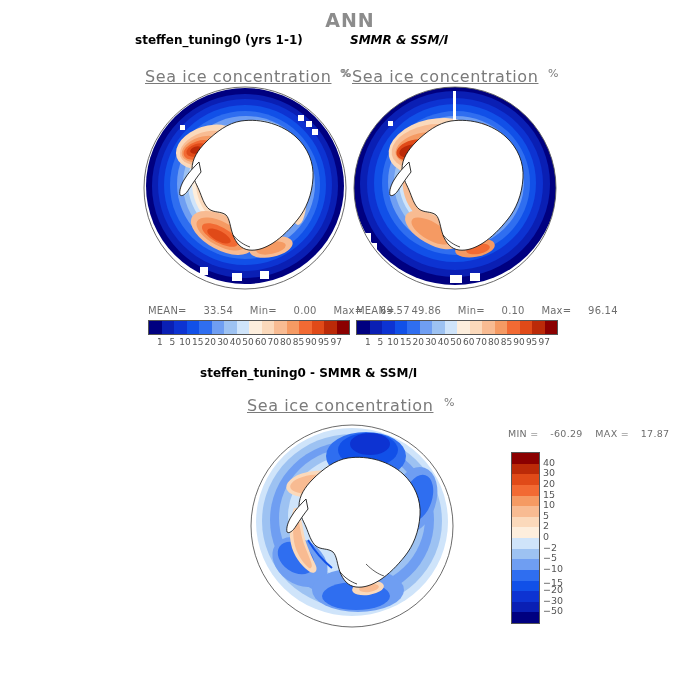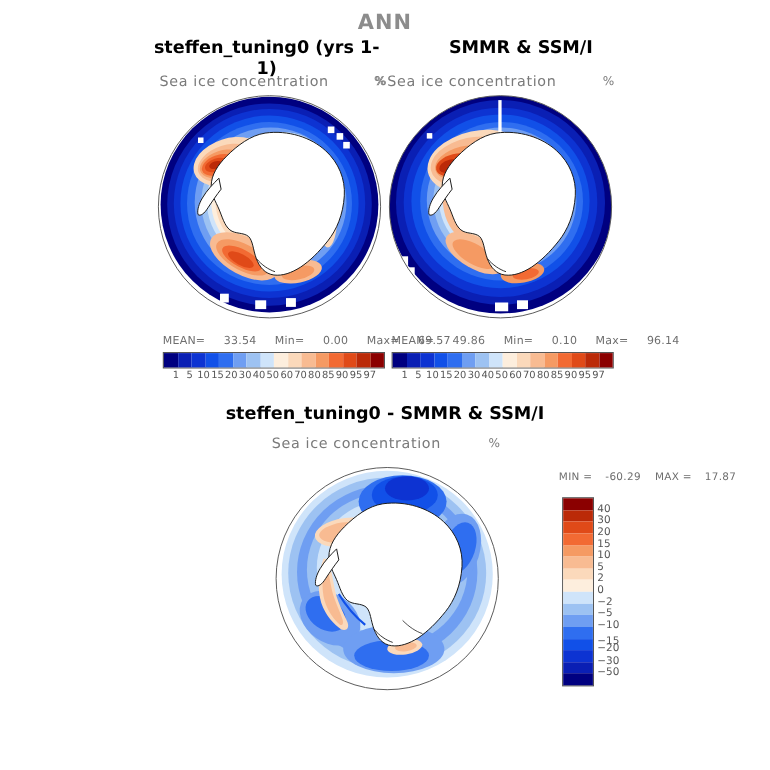--- a/index.html
+++ b/index.html
@@ -1,22 +1,22 @@
 <!DOCTYPE html>
 <html><head>
 <meta charset="utf-8">
 <style>
   html,body{margin:0;padding:0;background:#ffffff;}
   body{width:700px;height:700px;position:relative;overflow:hidden;
        font-family:"DejaVu Sans", sans-serif;color:#000;}
   .abs{position:absolute;}
   #season-title{left:0;top:9px;width:700px;text-align:center;
        font-size:19px;color:#8c8c8c;letter-spacing:1px;font-weight:700;}
-  .panel-title{font-size:16px;font-weight:bold;text-align:center;color:#000;}
-  .var-label{font-size:13px;color:#7a7a7a;letter-spacing:.6px;white-space:nowrap;}
+  .panel-title{font-size:12px;font-weight:bold;text-align:left;color:#000;}
+  .var-label{font-size:16px;color:#7a7a7a;letter-spacing:.6px;white-space:nowrap;text-decoration:underline;}
   .unit-label{font-size:11px;color:#7a7a7a;}
   .stat-row{font-size:10px;color:#6e6e6e;white-space:nowrap;letter-spacing:.2px;}
   .minmax-row{font-size:9.5px;color:#6e6e6e;white-space:nowrap;letter-spacing:.3px;}
   .cbar-h{display:flex;height:13px;border:1px solid #555;box-sizing:content-box;}
   .cbar-h div{flex:1 1 0;height:100%;}
   .ticks-h{display:flex;font-size:9px;color:#555;}
   .ticks-h span{flex:1 1 0;text-align:center;}
   .cbar-v{width:27px;border:1px solid #555;}
   .cbar-v div{width:100%;}
   .vlabels{font-size:9.5px;color:#555;line-height:1;}
@@ -93,21 +93,21 @@
 
       <path d="M59,77 C54,82 48,88 44,95 C41,100 39,106 40,110
                C42,112 46,109 49,104 C53,98 57,92 61,87 Z" fill="#ffffff" stroke="#1a1a1a" stroke-width="0.9"></path>
 
       <path d="M93,150 C98,156 104,160 110,162" fill="none" stroke="#1a1a1a" stroke-width="0.8"></path>
     </g>
     <circle cx="105" cy="103" r="101" fill="none" stroke="#5a5a5a" stroke-width="0.9"></circle>
   </svg>
 </div>
 
-<div class="abs" style="left:366px;top:33px;width:215px;">
+<div class="abs" style="left:350px;top:33px;width:215px;font-style:italic;">
   <div class="panel-title">SMMR &amp; SSM/I</div>
 </div>
 <div class="abs unit-label" style="left:341px;top:67px;">%</div>
 <div class="abs var-label" style="left:352px;top:67px;">Sea ice concentration</div>
 <div class="abs unit-label" style="left:548px;top:67px;">%</div>
 
 <div class="abs" style="left:352px;top:85px;width:210px;height:210px;">
   <svg width="210" height="210" viewBox="0 0 210 210">
     <defs>
       <clipPath id="clipO">

